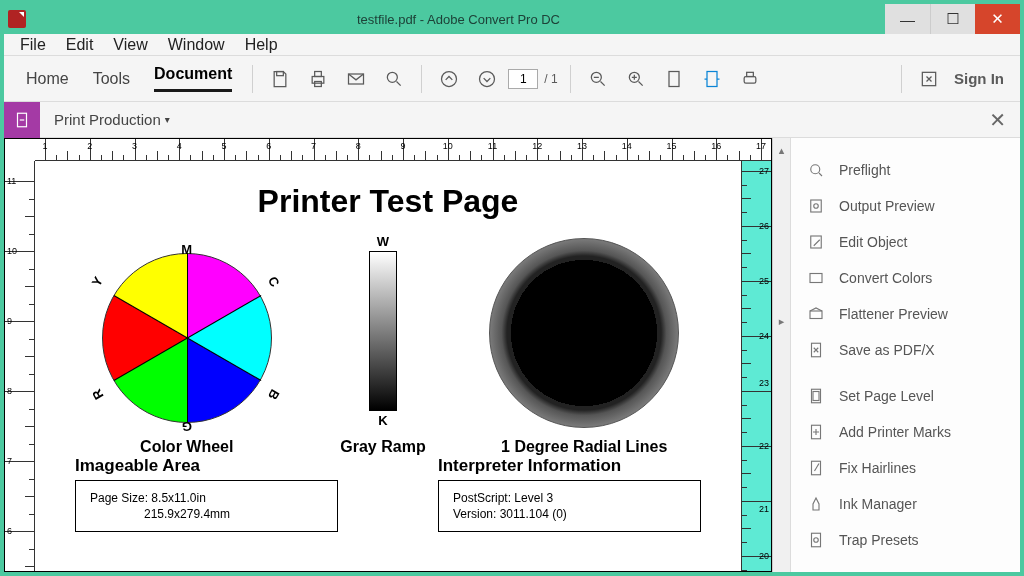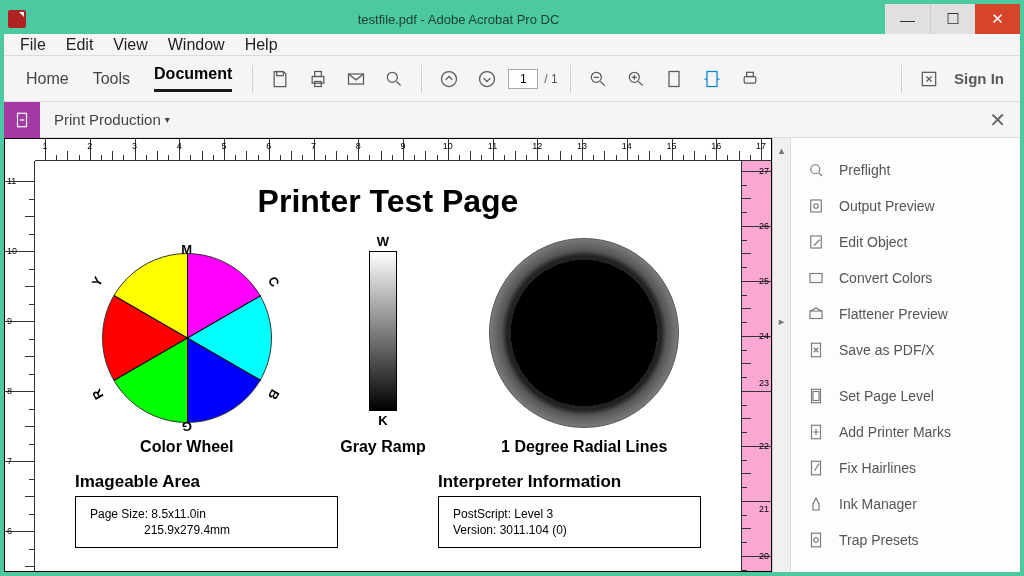--- a/index.html
+++ b/index.html
@@ -37,60 +37,60 @@
 .ruler-h{position:absolute;top:0;left:30px;right:0;height:22px;background:#fff;border-bottom:1px solid #333;overflow:hidden;}
 .ruler-h .tick{position:absolute;top:0;height:22px;border-left:1px solid #333;}
 .ruler-h .tick.minor{height:6px;top:16px;}
 .ruler-h .tick.mid{height:10px;top:12px;}
 .ruler-h .num{position:absolute;top:2px;font-size:9px;color:#000;transform:translateX(-50%);}
 .ruler-v{position:absolute;top:22px;left:0;width:30px;bottom:0;background:#fff;border-right:1px solid #333;overflow:hidden;}
 .ruler-v .tick{position:absolute;left:0;width:30px;border-top:1px solid #333;}
 .ruler-v .tick.minor{width:6px;left:24px;}
 .ruler-v .tick.mid{width:10px;left:20px;}
 .ruler-v .num{position:absolute;left:2px;font-size:9px;color:#000;transform:translateY(-50%);}
-.ruler-r{position:absolute;top:22px;right:0;width:30px;bottom:0;background:#f9a8d4;border-left:1px solid #333;overflow:hidden;}
+.ruler-r{position:absolute;top:22px;right:0;width:30px;bottom:0;background:#5eead4;border-left:1px solid #333;overflow:hidden;}
 .ruler-r .tick{position:absolute;right:0;width:30px;border-top:1px solid #333;}
 .ruler-r .tick.minor{width:6px;right:24px;}
 .ruler-r .tick.mid{width:10px;right:20px;}
 .ruler-r .num{position:absolute;right:2px;font-size:9px;color:#000;transform:translateY(-50%);}
 .page{position:absolute;top:22px;left:30px;right:30px;bottom:0;background:#fff;overflow:hidden;}
 .page-title{text-align:center;font-size:32px;font-weight:700;margin-top:22px;font-family:Arial;}
 .figs{display:flex;justify-content:space-around;align-items:flex-end;margin-top:14px;padding:0 30px;}
 .fig{display:flex;flex-direction:column;align-items:center;}
 .fig-label{font-size:16px;font-weight:700;margin-top:10px;font-family:Arial;}
 .wheel{width:180px;height:180px;position:relative;}
 .wheel-circle{width:170px;height:170px;border-radius:50%;position:absolute;top:5px;left:5px;border:1px solid #333;
   background:conic-gradient(from 0deg,#ff00ff 0 60deg,#00ffff 60deg 120deg,#0000ff 120deg 180deg,#00ff00 180deg 240deg,#ff0000 240deg 300deg,#ffff00 300deg 360deg);}
 .wheel-lines{position:absolute;inset:5px;}
 .wheel-lines .seg{position:absolute;left:50%;top:0;width:1px;height:100%;background:#000;transform-origin:center;}
 .wheel-lbl{position:absolute;font-size:13px;font-weight:700;font-family:Arial;}
 .ramp{display:flex;flex-direction:column;align-items:center;}
 .ramp-top{font-size:13px;font-weight:700;margin-bottom:2px;}
 .ramp-bar{width:28px;height:160px;border:1px solid #000;background:linear-gradient(to bottom,#fff,#000);}
 .ramp-bot{font-size:13px;font-weight:700;margin-top:2px;}
 .radial{width:190px;height:190px;border-radius:50%;background:radial-gradient(circle,#000 0 55%,#222 55% 58%,#555 62%,#777 70%,#999 80%,#bbb 90%,#ddd 100%);position:relative;border:1px solid #555;}
-.bottom-tables{display:flex;padding:0 40px;margin-top:16px;gap:100px;}
+.bottom-tables{display:flex;padding:0 40px;gap:100px;}
 .tbl{flex:1;}
 .tbl h3{font-size:17px;font-weight:700;font-family:Arial;margin-bottom:4px;}
 .tbl-inner{border:1px solid #000;padding:8px 14px;font-size:12px;min-height:42px;}
 .tbl-inner div{margin:2px 0;}
 .scrolls{display:flex;flex-direction:column;width:18px;background:#f0f0f0;border-left:1px solid #ccc;align-items:center;padding-top:6px;gap:8px;}
 .scrolls div{font-size:11px;color:#777;}
 .sidebar{width:230px;background:#fdfdfd;border-left:1px solid #dcdcdc;display:flex;flex-direction:column;padding:14px 0;}
 .side-item{display:flex;align-items:center;padding:9px 16px;font-size:14px;color:#555;cursor:pointer;}
 .side-item svg{width:18px;height:18px;margin-right:14px;stroke:#777;fill:none;stroke-width:1.5;}
 .side-gap{height:14px;}
 </style>
 </head>
 <body>
 
 <div class="window">
   <div class="titlebar">
     <span class="pdf-icon"></span>
-    <div class="title">testfile.pdf - Adobe Acrobat Pro DC</div>
+    <div class="title">testfile.pdf - Adobe Convert Pro DC</div>
     <div class="win-btns">
       <div class="win-btn win-min">—</div>
       <div class="win-btn win-max">☐</div>
       <div class="win-btn win-close">✕</div>
     </div>
   </div>
 
   <div class="menubar">
     <span>File</span>
     <span>Edit</span>

